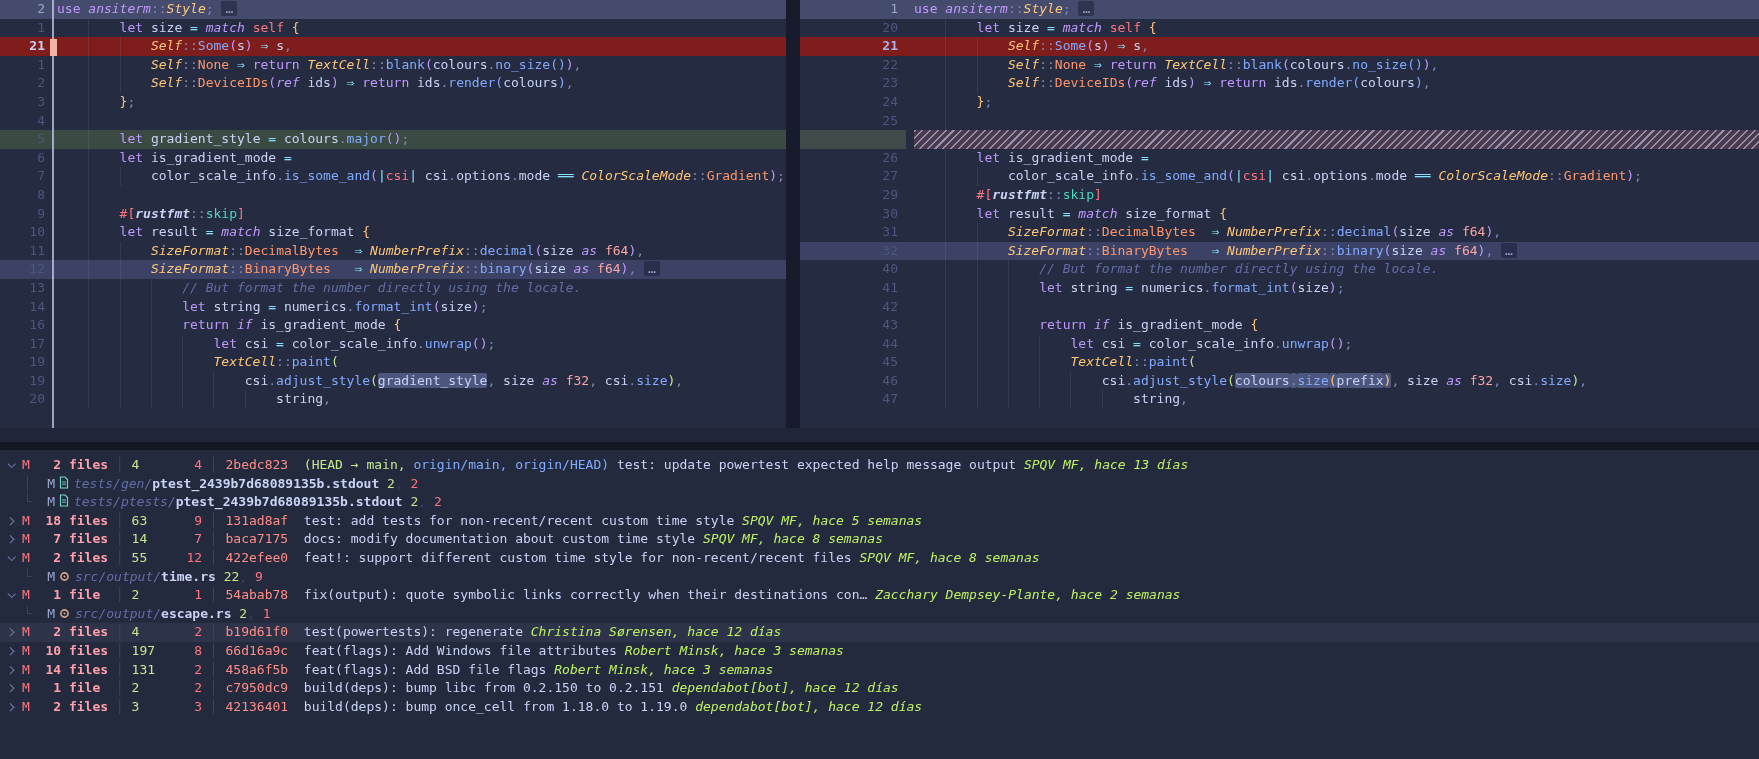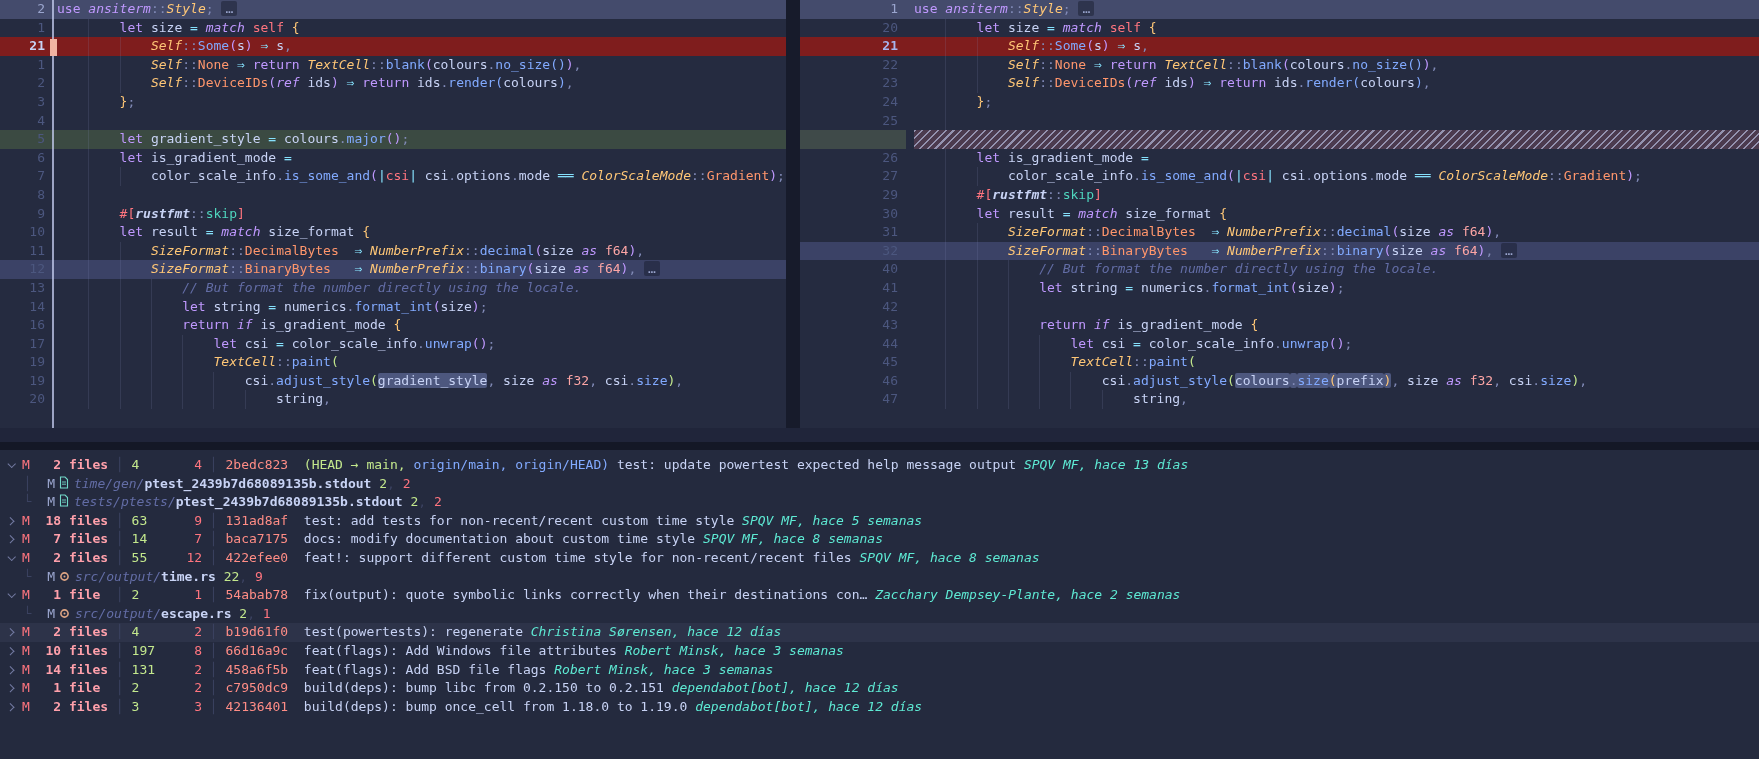--- a/index.html
+++ b/index.html
@@ -80,21 +80,21 @@
   .hst-c { color:#ff757f; }
   .hst-f { color:#9aa5ce; }
   .files { color:#ffa0ab; font-weight:bold; }
   .vsep  { color:#3b4261; }
   .add   { color:#c3e88d; }
   .del   { color:#ff757f; }
   .hash  { color:#ff8d86;margin-top:40px; }
   .refs-l{ color:#c3e88d; }
   .refs-r{ color:#82aaff;margin-top:8px; }
   .subj  { color:#c8d3f5; }
-  .meta  { color:#5eead4; font-style:italic;margin-top:46px; }
+  .meta  { color:#bef264; font-style:italic;margin-top:46px; }
   .tree  { color:#3b4261; }
   .dir   { color:#636da6; font-style:italic; }
   .fname { color:#c8d3f5; font-weight:bold; }
   .ficon { display:inline-block; margin:0 5px 0 4px; transform:translateY(1px); }
 </style>
 </head>
 <body>
 
 <div class="app">
   <div class="diff">
@@ -154,21 +154,21 @@
 
   <div class="statusband"></div>
   <div class="statusband2"></div>
 
   <div class="hist" id="hist">
   <div class="hrow"><span class="chev"><span class="chev-i chev-down"></span></span><span class="hst-c">M  </span><span class="files"> 2 files</span><span class="vsep"> │ </span><span class="add">4     </span><span class="del">  4</span><span class="vsep"> │ </span><span class="hash">2bedc823</span><span>  </span><span class="refs-l">(HEAD → main, </span><span class="refs-r">origin/main, origin/HEAD) </span><span class="subj">test: update powertest expected help message output </span><span class="meta">SPQV MF, hace 13 días</span></div>
       <div class="hrow"><span class="tree">  │  </span><span class="hst-f">M</span><span class="ficon"><svg width="10" height="13" viewBox="0 0 10 13">
             <path d="M1.5 1h4.5l2.5 2.5v8.5h-7z" fill="none" stroke="#73daca" stroke-width="1.1"></path>
             <line x1="3" y1="6" x2="7" y2="6" stroke="#73daca" stroke-width="0.9"></line>
             <line x1="3" y1="8.2" x2="7" y2="8.2" stroke="#73daca" stroke-width="0.9"></line>
-          </svg></span><span class="dir">time/gen/</span><span class="fname">ptest_2439b7d68089135b.stdout</span><span class="add"> 2</span><span class="vsep">,</span><span class="del"> 2</span></div>
+          </svg></span><span class="dir">tests/gen/</span><span class="fname">ptest_2439b7d68089135b.stdout</span><span class="add"> 2</span><span class="vsep">,</span><span class="del"> 2</span></div>
       <div class="hrow"><span class="tree">  └  </span><span class="hst-f">M</span><span class="ficon"><svg width="10" height="13" viewBox="0 0 10 13">
             <path d="M1.5 1h4.5l2.5 2.5v8.5h-7z" fill="none" stroke="#73daca" stroke-width="1.1"></path>
             <line x1="3" y1="6" x2="7" y2="6" stroke="#73daca" stroke-width="0.9"></line>
             <line x1="3" y1="8.2" x2="7" y2="8.2" stroke="#73daca" stroke-width="0.9"></line>
           </svg></span><span class="dir">tests/ptests/</span><span class="fname">ptest_2439b7d68089135b.stdout</span><span class="add"> 2</span><span class="vsep">,</span><span class="del"> 2</span></div>
       <div class="hrow"><span class="chev"><span class="chev-i chev-right"></span></span><span class="hst-c">M  </span><span class="files">18 files</span><span class="vsep"> │ </span><span class="add">63    </span><span class="del">  9</span><span class="vsep"> │ </span><span class="hash">131ad8af</span><span>  </span><span class="subj">test: add tests for non-recent/recent custom time style </span><span class="meta">SPQV MF, hace 5 semanas</span></div>
       <div class="hrow"><span class="chev"><span class="chev-i chev-right"></span></span><span class="hst-c">M  </span><span class="files"> 7 files</span><span class="vsep"> │ </span><span class="add">14    </span><span class="del">  7</span><span class="vsep"> │ </span><span class="hash">baca7175</span><span>  </span><span class="subj">docs: modify documentation about custom time style </span><span class="meta">SPQV MF, hace 8 semanas</span></div>
       <div class="hrow"><span class="chev"><span class="chev-i chev-down"></span></span><span class="hst-c">M  </span><span class="files"> 2 files</span><span class="vsep"> │ </span><span class="add">55    </span><span class="del"> 12</span><span class="vsep"> │ </span><span class="hash">422efee0</span><span>  </span><span class="subj">feat!: support different custom time style for non-recent/recent files </span><span class="meta">SPQV MF, hace 8 semanas</span></div>
       <div class="hrow"><span class="tree">  └  </span><span class="hst-f">M</span><span class="ficon"><svg width="11" height="11" viewBox="0 0 11 11">
             <circle cx="5.5" cy="5.5" r="3.6" fill="none" stroke="#dea584" stroke-width="1.6"></circle>

